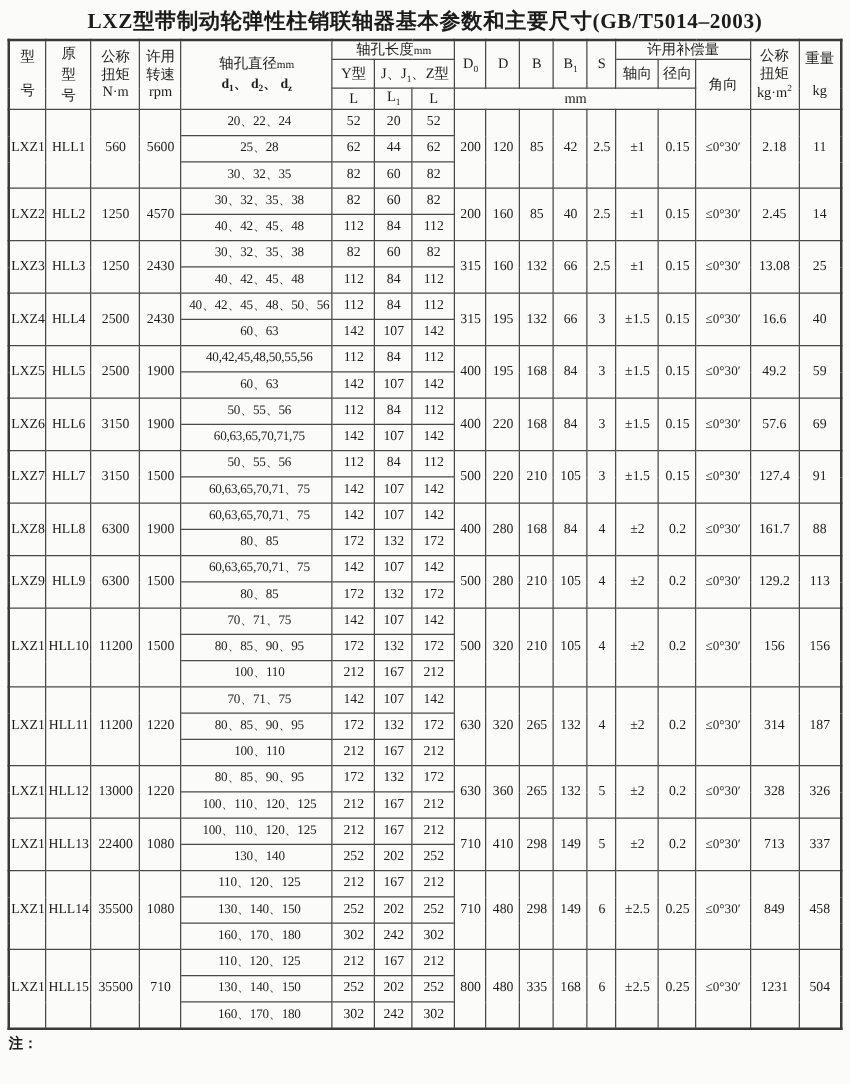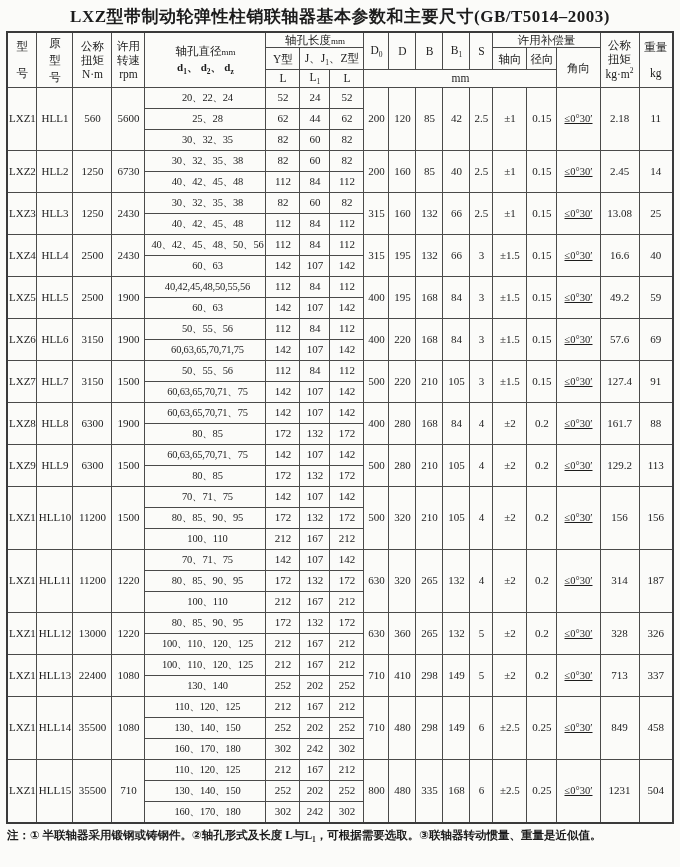--- a/index.html
+++ b/index.html
@@ -28,21 +28,21 @@
   thead th{font-size:11.5px;}
   tbody tr{height:21px;}
   td.bore{text-align:center;padding-left:5px;font-size:10.5px;letter-spacing:-0.2px;}
   .small-unit{font-size:9px;}
   .stack2{width:2.15em;margin:0 auto;word-break:break-all;white-space:normal;line-height:14px;text-align:center;}
   .vstack-model{width:1.1em;margin:0 auto;word-break:break-all;white-space:normal;line-height:27px;}
   .vstack-orig{width:1.1em;margin:0 auto;word-break:break-all;white-space:normal;line-height:17px;}
   .dia-sub{margin-top:3px;font-size:11px;font-weight:bold;}
   sub{font-size:7.5px;}
   sup{font-size:7.5px;}
-  td[data-name="cell-angular"]{font-size:10.5px;text-decoration:underline;}
+  td[data-name="cell-angular"]{font-size:10.5px;}
   .notes{
     display:flex;width:666px;margin:3px auto 0 auto;
     font-size:11.5px;font-weight:bold;line-height:1.45;
     font-family:"Liberation Serif","DejaVu Serif","DejaVu Sans",serif;
   }
   .notes-label{flex:0 0 auto;}
   .notes-body{flex:1 1 auto;}
 </style>
 </head>
 <body>
@@ -121,21 +121,21 @@
     </tr>
   </thead>
   <tbody data-name="table-body">
       <tr data-name="table-row">
         <td rowspan="3" data-name="cell-model">LXZ1</td>
         <td rowspan="3" data-name="cell-orig-model">HLL1</td>
         <td rowspan="3" data-name="cell-torque">560</td>
         <td rowspan="3" data-name="cell-speed">5600</td>
         <td class="bore" data-name="cell-bore-diameters">20、22、24</td>
         <td data-name="cell-length-Y-L">52</td>
-        <td data-name="cell-length-L1">24</td>
+        <td data-name="cell-length-L1">20</td>
         <td data-name="cell-length-Z-L">52</td>
         <td rowspan="3" data-name="cell-D0">200</td>
         <td rowspan="3" data-name="cell-D">120</td>
         <td rowspan="3" data-name="cell-B">85</td>
         <td rowspan="3" data-name="cell-B1">42</td>
         <td rowspan="3" data-name="cell-S">2.5</td>
         <td rowspan="3" data-name="cell-axial">±1</td>
         <td rowspan="3" data-name="cell-radial">0.15</td>
         <td rowspan="3" data-name="cell-angular">≤0°30′</td>
         <td rowspan="3" data-name="cell-inertia">2.18</td>
@@ -150,21 +150,21 @@
       <tr data-name="table-row">
         <td class="bore" data-name="cell-bore-diameters">30、32、35</td>
         <td data-name="cell-length-Y-L">82</td>
         <td data-name="cell-length-L1">60</td>
         <td data-name="cell-length-Z-L">82</td>
       </tr>
       <tr data-name="table-row">
         <td rowspan="2" data-name="cell-model">LXZ2</td>
         <td rowspan="2" data-name="cell-orig-model">HLL2</td>
         <td rowspan="2" data-name="cell-torque">1250</td>
-        <td rowspan="2" data-name="cell-speed">6730</td>
+        <td rowspan="2" data-name="cell-speed">4570</td>
         <td class="bore" data-name="cell-bore-diameters">30、32、35、38</td>
         <td data-name="cell-length-Y-L">82</td>
         <td data-name="cell-length-L1">60</td>
         <td data-name="cell-length-Z-L">82</td>
         <td rowspan="2" data-name="cell-D0">200</td>
         <td rowspan="2" data-name="cell-D">160</td>
         <td rowspan="2" data-name="cell-B">85</td>
         <td rowspan="2" data-name="cell-B1">40</td>
         <td rowspan="2" data-name="cell-S">2.5</td>
         <td rowspan="2" data-name="cell-axial">±1</td>
@@ -540,15 +540,14 @@
         <td data-name="cell-length-Y-L">302</td>
         <td data-name="cell-length-L1">242</td>
         <td data-name="cell-length-Z-L">302</td>
       </tr>
     </tbody>
 </table>
 
 <div class="notes" data-name="footnotes">
   <div class="notes-label" data-name="footnotes-label">注：</div>
   <div class="notes-body">
-    <div data-name="footnote-line-1">① 半联轴器采用锻钢或铸钢件。②轴孔形式及长度 L与L<sub>1</sub>，可根据需要选取。③联轴器转动惯量、重量是近似值。</div>
   </div>
 </div>
 
 </body></html>

